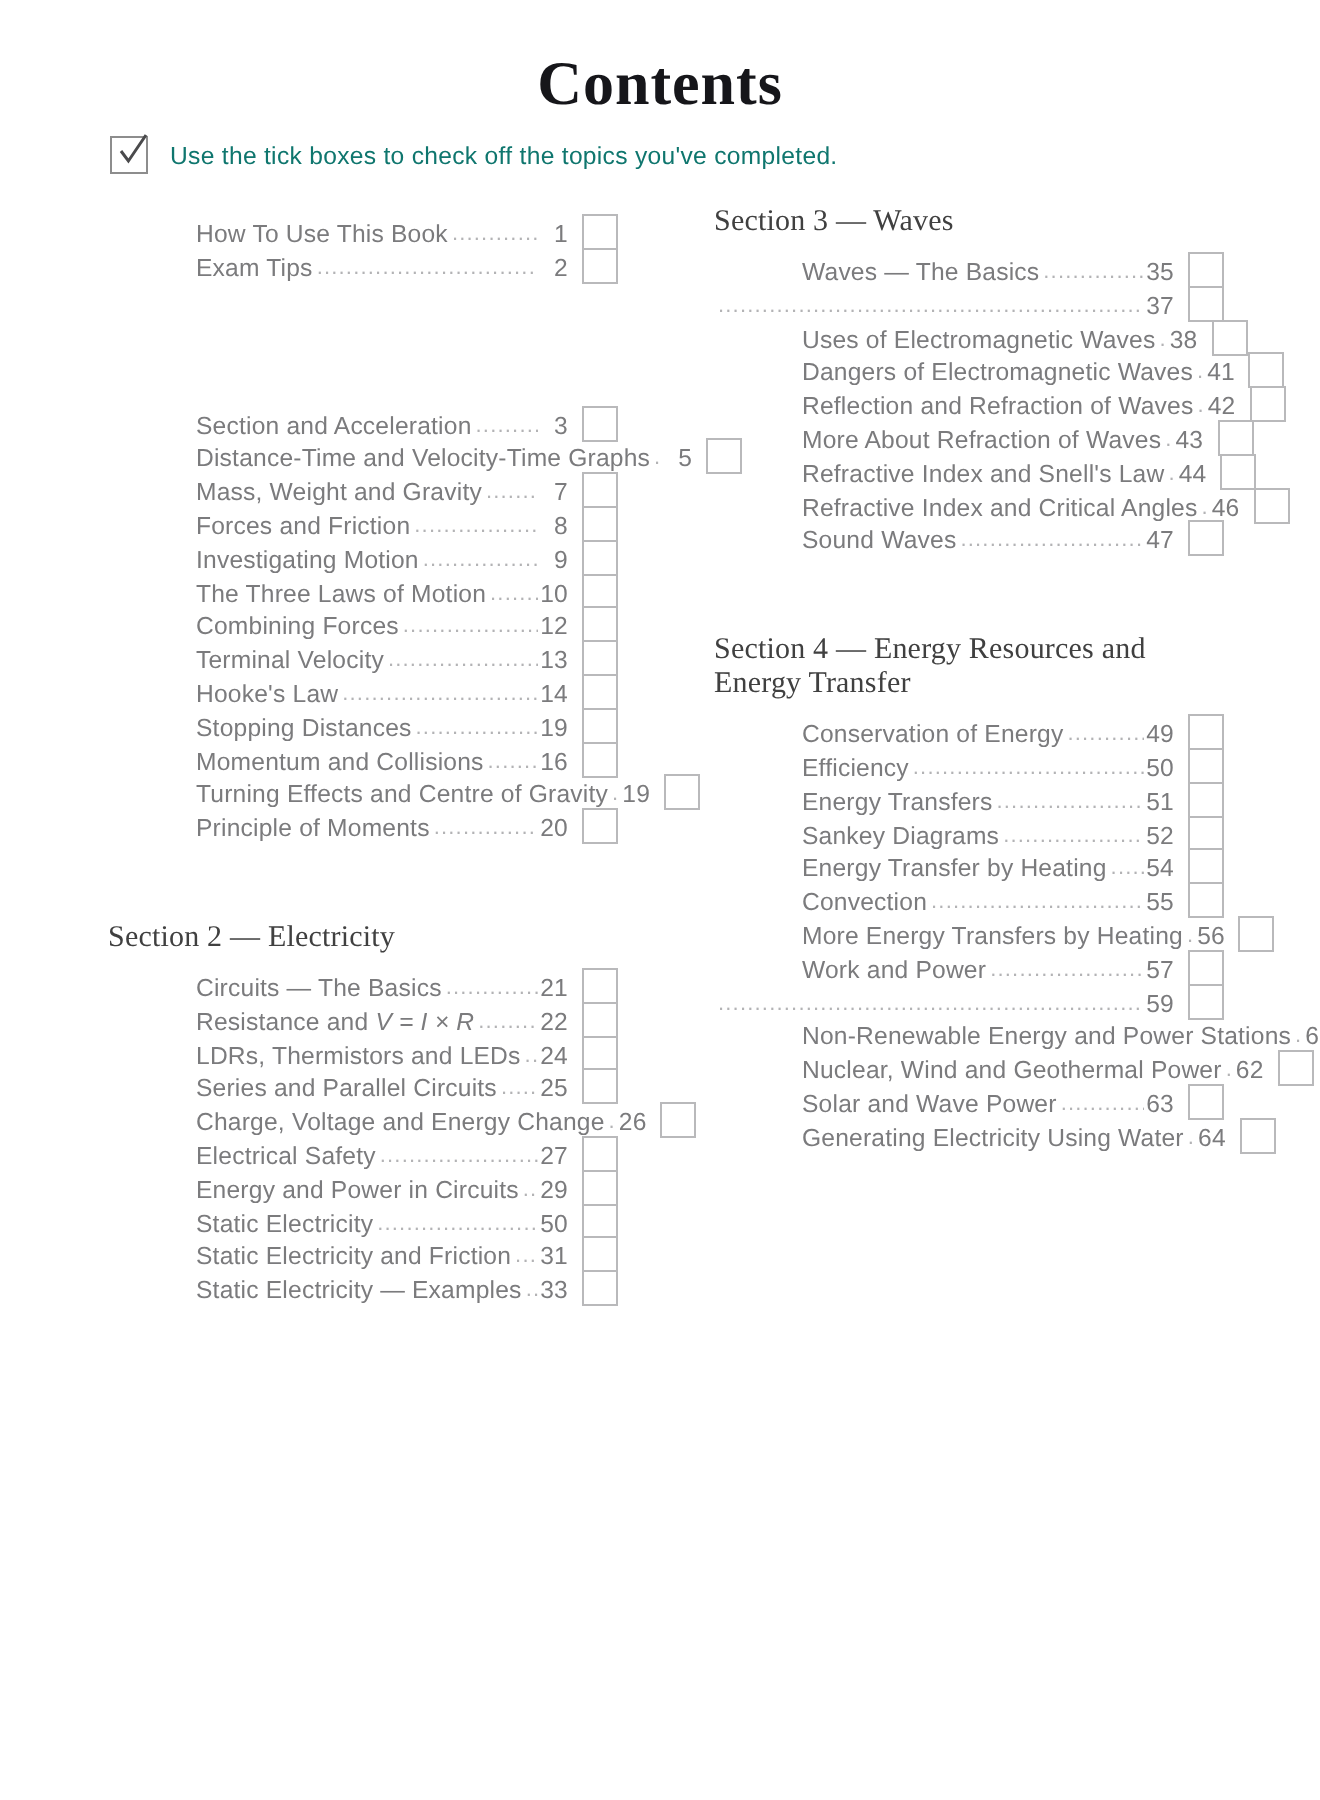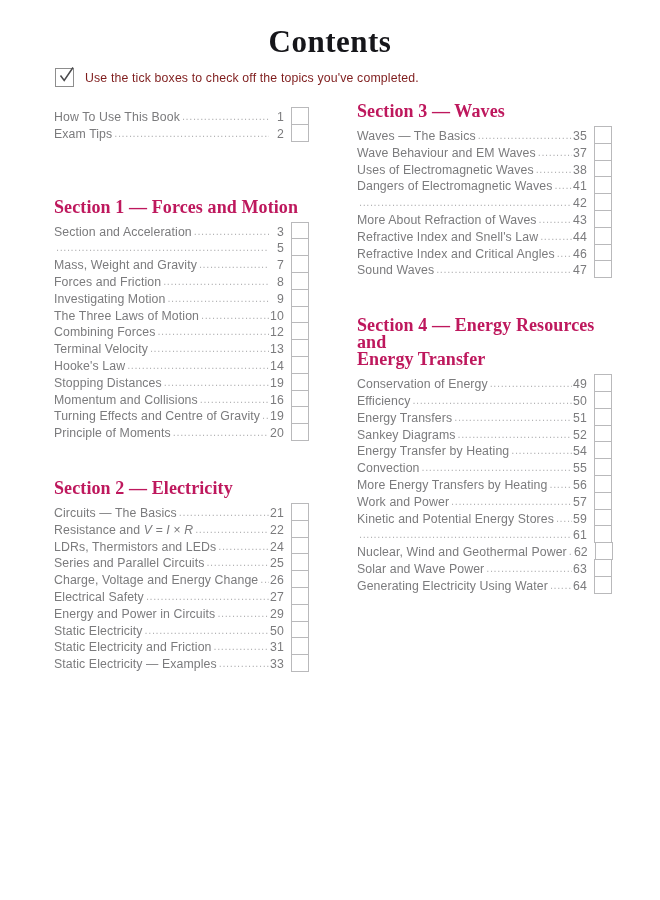--- a/index.html
+++ b/index.html
@@ -50,57 +50,58 @@
   }
   .tick-box .tick-svg {
     position: absolute;
     left: 1px;
     top: -3px;
     width: 19px;
     height: 19px;
   }
   .tick-note-text {
     font-size: 12.3px;
-    color: #7f1d1d;
+    color: #0f766e;
     letter-spacing: 0.15px;
     white-space: nowrap;
   }
 
   
   .col {
     position: absolute;
     top: 103px;
   }
   .col-left  { left: 54px;  width: 255px; }
   .col-right { left: 357px; width: 255px; }
 
   .section-heading {
     font-family: "Liberation Serif", "DejaVu Serif", serif;
-    font-weight: bold;
-    font-size: 18px;
-    color: #be185d;
+    font-weight: normal;
+    font-size: 15px;
+    color: #404040;
     line-height: 17px;
     letter-spacing: 0.1px;
     margin: 0 0 2px 0;
     white-space: pre-line;
   }
   .gap-before-section { height: 44px; }
 
   
   .entry {
     display: flex;
     align-items: baseline;
     height: 16.8px;
     color: #7b7b7d;
     font-size: 12.3px;
     letter-spacing: 0.1px;
   }
   .entry-title {
     white-space: nowrap;
     flex: 0 0 auto;
+    margin-left: 44px;
   }
   .entry-title i {
     font-style: italic;
   }
   .entry-leader {
     flex: 1 1 auto;
     min-width: 4px;
     overflow: hidden;
     margin: 0 1px 0 2px;
     position: relative;
@@ -154,28 +155,28 @@
         </div>
         <div class="entry">
           <span class="entry-title">Exam Tips</span>
           <span class="entry-leader">........................................................................................................................</span>
           <span class="entry-page">2</span>
           <span class="entry-box"></span>
         </div>
       </div>
     <div id="left-sections">
         <div class="gap-before-section" style="height: 62px;"></div>
-        <div class="section-heading">Section 1 — Forces and Motion</div>
         <div class="entry">
           <span class="entry-title">Section and Acceleration</span>
           <span class="entry-leader">........................................................................................................................</span>
           <span class="entry-page">3</span>
           <span class="entry-box"></span>
         </div>
         <div class="entry">
+          <span class="entry-title">Distance-Time and Velocity-Time Graphs</span>
           <span class="entry-leader">........................................................................................................................</span>
           <span class="entry-page">5</span>
           <span class="entry-box"></span>
         </div>
         <div class="entry">
           <span class="entry-title">Mass, Weight and Gravity</span>
           <span class="entry-leader">........................................................................................................................</span>
           <span class="entry-page">7</span>
           <span class="entry-box"></span>
         </div>
@@ -308,38 +309,38 @@
     <div id="right-sections">
         <div class="gap-before-section" style="height: 0px;"></div>
         <div class="section-heading">Section 3 — Waves</div>
         <div class="entry">
           <span class="entry-title">Waves — The Basics</span>
           <span class="entry-leader">........................................................................................................................</span>
           <span class="entry-page">35</span>
           <span class="entry-box"></span>
         </div>
         <div class="entry">
-          <span class="entry-title">Wave Behaviour and EM Waves</span>
           <span class="entry-leader">........................................................................................................................</span>
           <span class="entry-page">37</span>
           <span class="entry-box"></span>
         </div>
         <div class="entry">
           <span class="entry-title">Uses of Electromagnetic Waves</span>
           <span class="entry-leader">........................................................................................................................</span>
           <span class="entry-page">38</span>
           <span class="entry-box"></span>
         </div>
         <div class="entry">
           <span class="entry-title">Dangers of Electromagnetic Waves</span>
           <span class="entry-leader">........................................................................................................................</span>
           <span class="entry-page">41</span>
           <span class="entry-box"></span>
         </div>
         <div class="entry">
+          <span class="entry-title">Reflection and Refraction of Waves</span>
           <span class="entry-leader">........................................................................................................................</span>
           <span class="entry-page">42</span>
           <span class="entry-box"></span>
         </div>
         <div class="entry">
           <span class="entry-title">More About Refraction of Waves</span>
           <span class="entry-leader">........................................................................................................................</span>
           <span class="entry-page">43</span>
           <span class="entry-box"></span>
         </div>
@@ -406,26 +407,26 @@
           <span class="entry-page">56</span>
           <span class="entry-box"></span>
         </div>
         <div class="entry">
           <span class="entry-title">Work and Power</span>
           <span class="entry-leader">........................................................................................................................</span>
           <span class="entry-page">57</span>
           <span class="entry-box"></span>
         </div>
         <div class="entry">
-          <span class="entry-title">Kinetic and Potential Energy Stores</span>
           <span class="entry-leader">........................................................................................................................</span>
           <span class="entry-page">59</span>
           <span class="entry-box"></span>
         </div>
         <div class="entry">
+          <span class="entry-title">Non-Renewable Energy and Power Stations</span>
           <span class="entry-leader">........................................................................................................................</span>
           <span class="entry-page">61</span>
           <span class="entry-box"></span>
         </div>
         <div class="entry">
           <span class="entry-title">Nuclear, Wind and Geothermal Power</span>
           <span class="entry-leader">........................................................................................................................</span>
           <span class="entry-page">62</span>
           <span class="entry-box"></span>
         </div>

